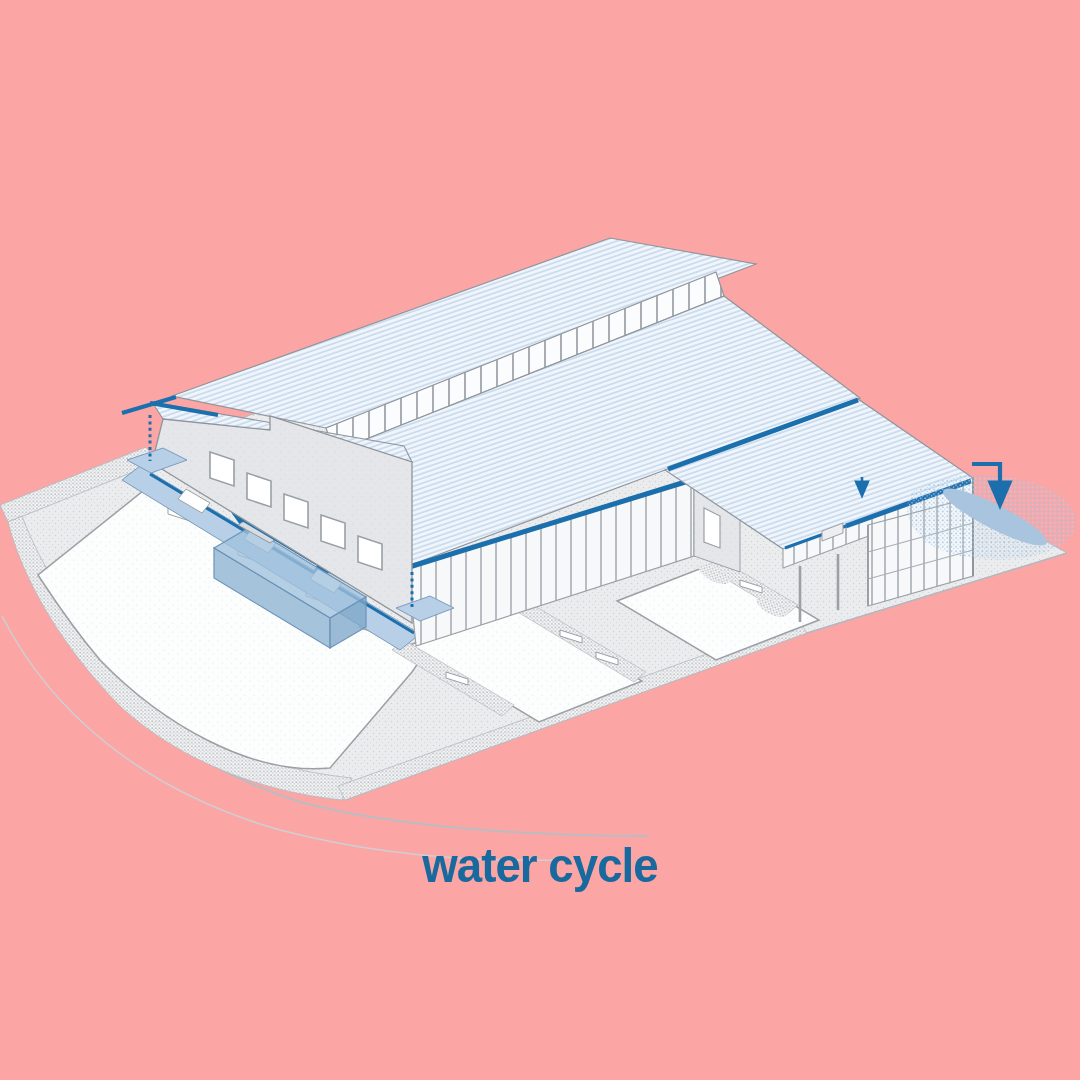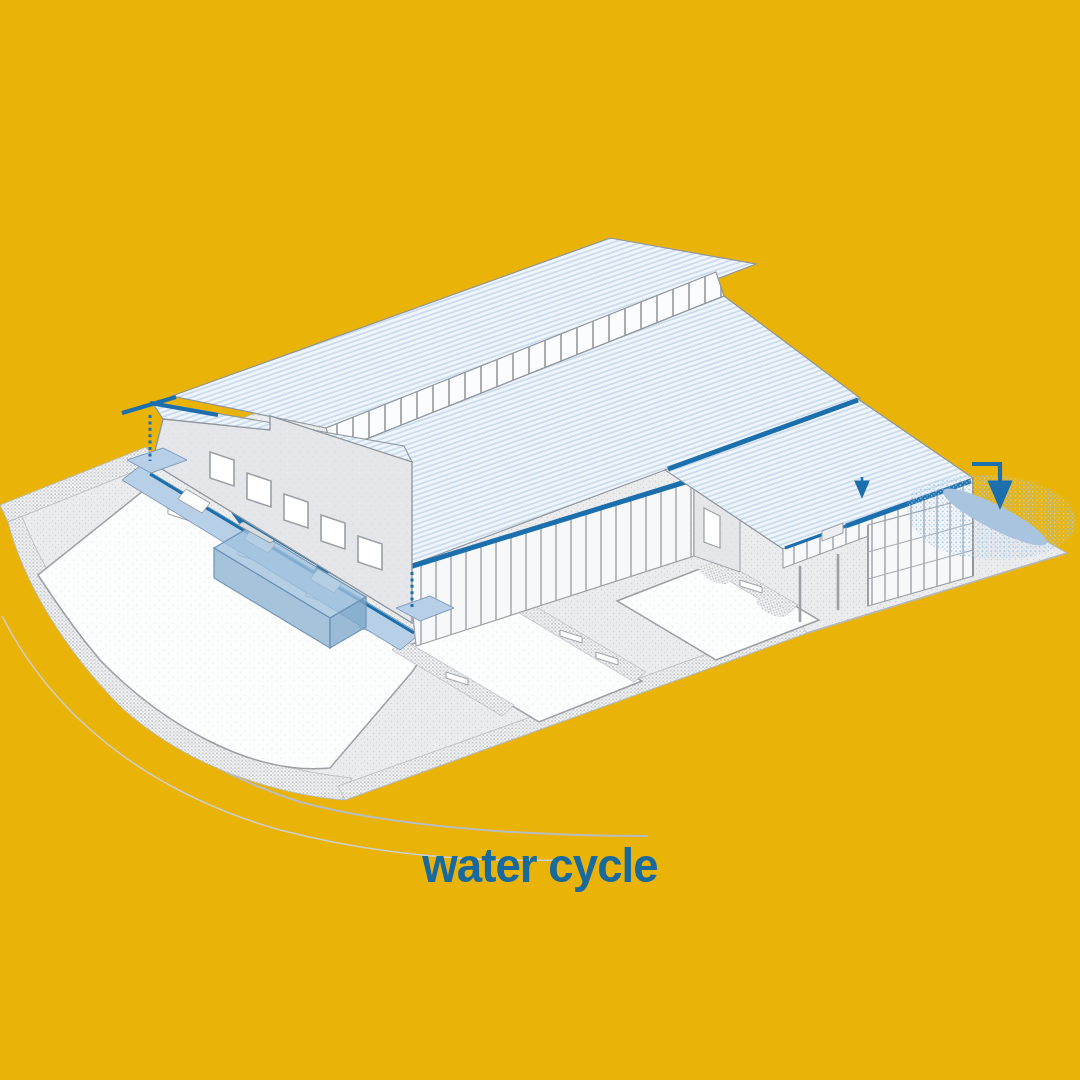--- a/index.html
+++ b/index.html
@@ -1,16 +1,16 @@
 <!DOCTYPE html>
 <html><head>
 <meta charset="utf-8">
 <style>
   html,body{margin:0;padding:0;background:#ffffff;}
-  .canvas{position:relative;width:1080px;height:1080px;background:#eab308;overflow:hidden;
+  .canvas{position:relative;width:1080px;height:1080px;background:#fca5a5;overflow:hidden;
           font-family:"Liberation Sans", sans-serif;}
   .scene{position:absolute;inset:0;}
   .caption{position:absolute;left:0;right:0;top:838px;text-align:center;
            font-weight:700;font-size:48px;letter-spacing:-1px;
            transform:scaleX(.95);color:#17699e;}
 </style>
 </head>
 <body>
 
 <div class="canvas">

